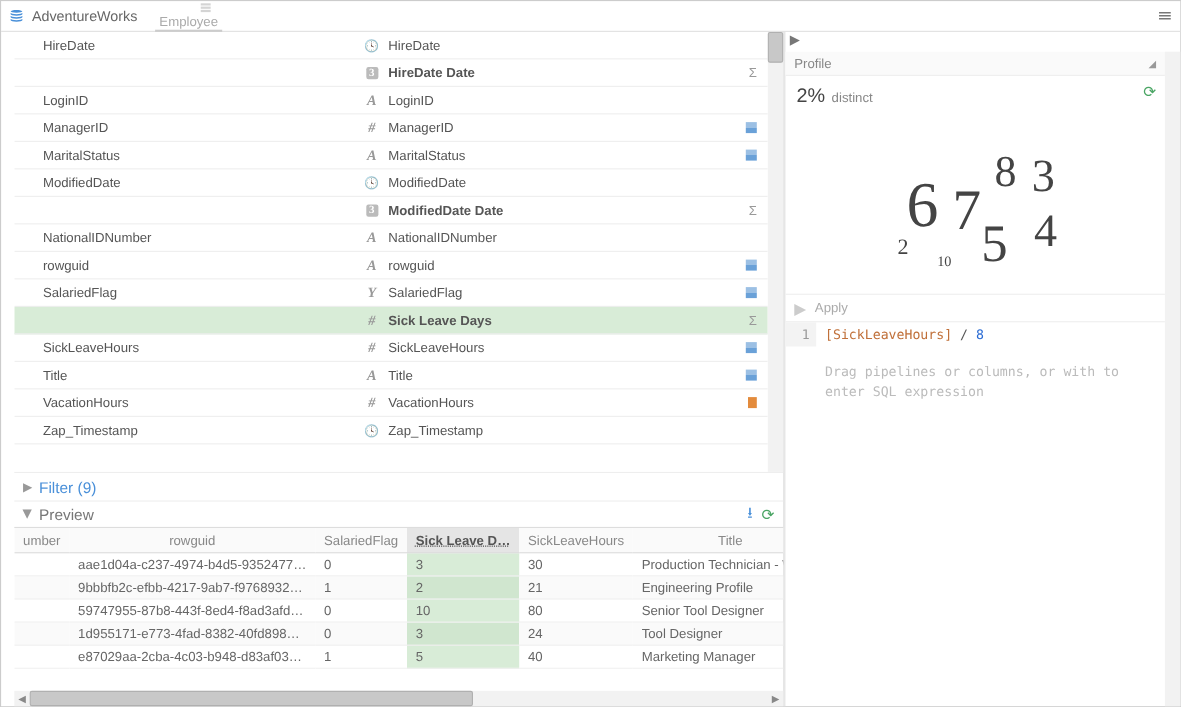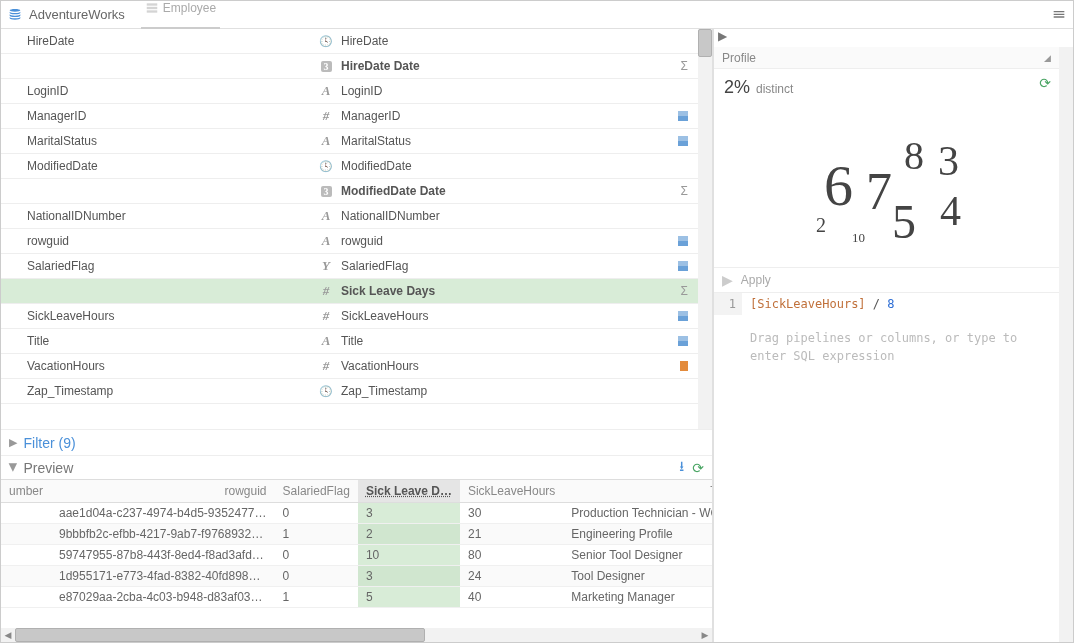--- a/index.html
+++ b/index.html
@@ -3,30 +3,30 @@
 <meta charset="utf-8">
 <style>
   * { box-sizing: border-box; margin: 0; padding: 0; }
   html, body { width: 1074px; height: 643px; overflow: hidden; font-family: "Segoe UI", Arial, sans-serif; font-size: 12px; color: #555; background: #fff; }
   .root { width: 1074px; height: 643px; border: 1px solid #ccc; display: flex; flex-direction: column; }
 
   
   .topbar { height: 28px; display: flex; align-items: center; border-bottom: 1px solid #e0e0e0; padding: 0 6px; }
   .topbar .stack-icon { width: 16px; height: 16px; margin-right: 6px; color: #4a90d9; }
   .topbar .title { font-size: 13px; color: #666; }
-  .topbar .tab { display: flex; align-items: flex-start; margin-left: 16px; border-bottom: 2px solid #ccc; height: 28px; padding: 0 4px; color: #aaa; }
+  .topbar .tab { display: flex; align-items: flex-end; margin-left: 16px; border-bottom: 2px solid #ccc; height: 28px; padding: 0 4px; color: #aaa; flex-direction: column; }
   .topbar .tab svg { width: 14px; height: 14px; margin-right: 4px; opacity: .5; }
   .topbar .spacer { flex: 1; }
   .topbar .menu-icon { width: 16px; height: 16px; color: #777; }
 
   
   .main { flex: 1; display: flex; min-height: 0; }
 
   
-  .left { flex: 1; display: flex; flex-direction: column; min-width: 0; border-right: 1px solid #e0e0e0; }
+  .left { flex: 1; display: flex; flex-direction: column; min-width: 0; border-right: 1px solid #e0e0e0; padding-left: 12px; }
 
   
   .mapping-wrap { position: relative; flex: 0 0 400px; display: flex; }
   .mapping { flex: 1; overflow: hidden; }
   .map-row { display: flex; align-items: center; height: 25px; border-bottom: 1px solid #eee; padding-left: 26px; }
   .map-row.selected { background: #d8ecd7; }
   .map-row .src { width: 290px; font-size: 12px; color: #555; }
   .map-row .tgt { display: flex; align-items: center; flex: 1; }
   .map-row .tgt .type-icon { width: 18px; height: 16px; display: inline-flex; align-items: center; justify-content: center; margin-right: 6px; color: #999; font-size: 13px; font-weight: bold; font-family: Georgia, serif; }
   .map-row .tgt .name { color: #555; }
@@ -75,21 +75,21 @@
   
   .preview-head { height: 24px; display: flex; align-items: center; padding: 0 8px; border-top: 1px solid #eee; }
   .preview-head .chev { color: #999; font-size: 11px; margin-right: 6px; display: inline-block; transform: rotate(90deg); }
   .preview-head .txt { color: #777; font-size: 14px; text-align: center; }
   .preview-head .sp { flex: 1; }
   .preview-head .icn { color: #4a90d9; font-size: 14px; margin-left: 8px; }
   .preview-head .icn.green { color: #4aa564; }
 
   .grid { flex: 1; overflow: hidden; border-top: 1px solid #ddd; position: relative; }
   .grid table { border-collapse: collapse; width: 100%; font-size: 12px; }
-  .grid th { text-align: right; font-weight: 400; color: #888; padding: 4px 8px; background: #fafafa; border-bottom: 1px solid #ddd; white-space: nowrap; }
+  .grid th { text-align: center; font-weight: 400; color: #888; padding: 4px 8px; background: #fafafa; border-bottom: 1px solid #ddd; white-space: nowrap; }
   .grid th.sel { background: #e5e5e5; color: #555; font-weight: 600; text-decoration: underline dotted; }
   .grid td { padding: 3px 8px; border-bottom: 1px solid #f0f0f0; color: #666; white-space: nowrap; }
   .grid td.sel { background: #d8ecd7; }
   .grid tr:nth-child(even) td { background: #fafafa; }
   .grid tr:nth-child(even) td.sel { background: #d0e6cf; }
   .hscroll { height: 14px; background: #f2f2f2; display: flex; }
   .hscroll .arrow { width: 14px; display: flex; align-items: center; justify-content: center; color: #888; font-size: 9px; }
   .hscroll .track { flex: 1; position: relative; }
   .hscroll .thumb { position: absolute; left: 0; width: 60%; height: 14px; background: #c8c8c8; border: 1px solid #b0b0b0; border-radius: 2px; }
 
@@ -383,19 +383,19 @@
           <div class="apply-row">
             <span class="play">▶</span>
             <span>Apply</span>
           </div>
           <div class="expr-row">
             <span class="lineno">1</span>
             <span class="code">
               <span class="col">[SickLeaveHours]</span><span> / </span><span class="num">8</span>
             </span>
           </div>
-          <div class="expr-hint">Drag pipelines or columns, or type to enter SQL expression</div>
+          <div class="expr-hint">Drag pipelines or columns, or with to enter SQL expression</div>
         </div>
         <div class="right-scroll"></div>
       </div>
     </div>
   </div>
 </div>
 
 </body></html>

